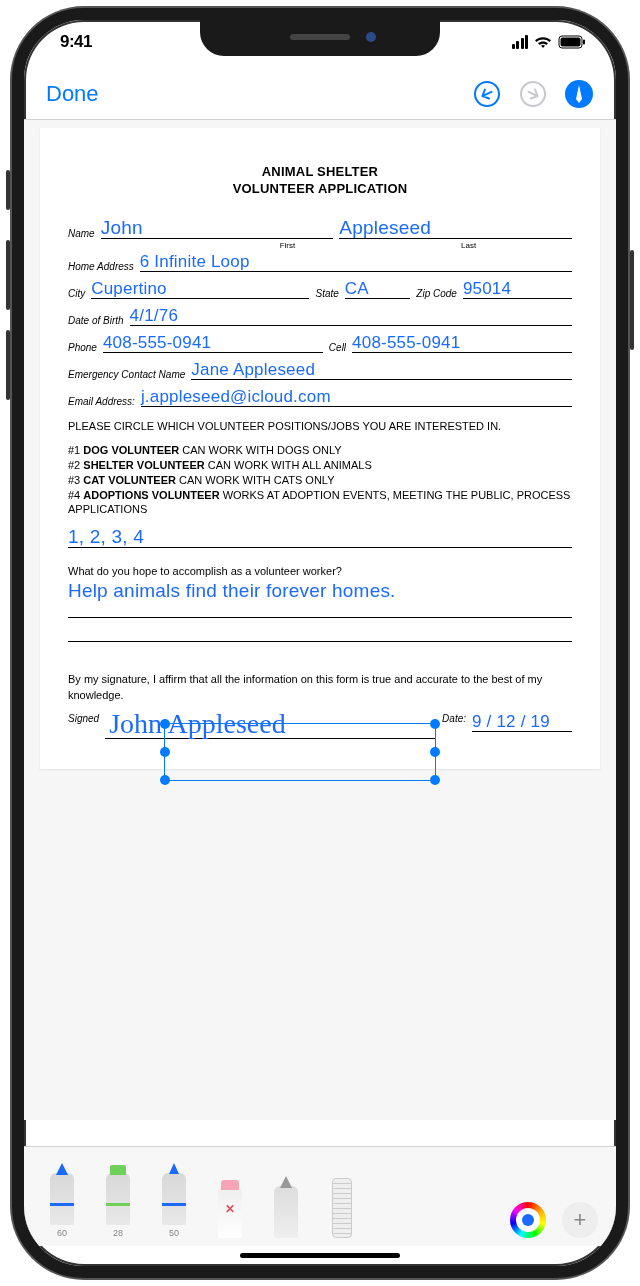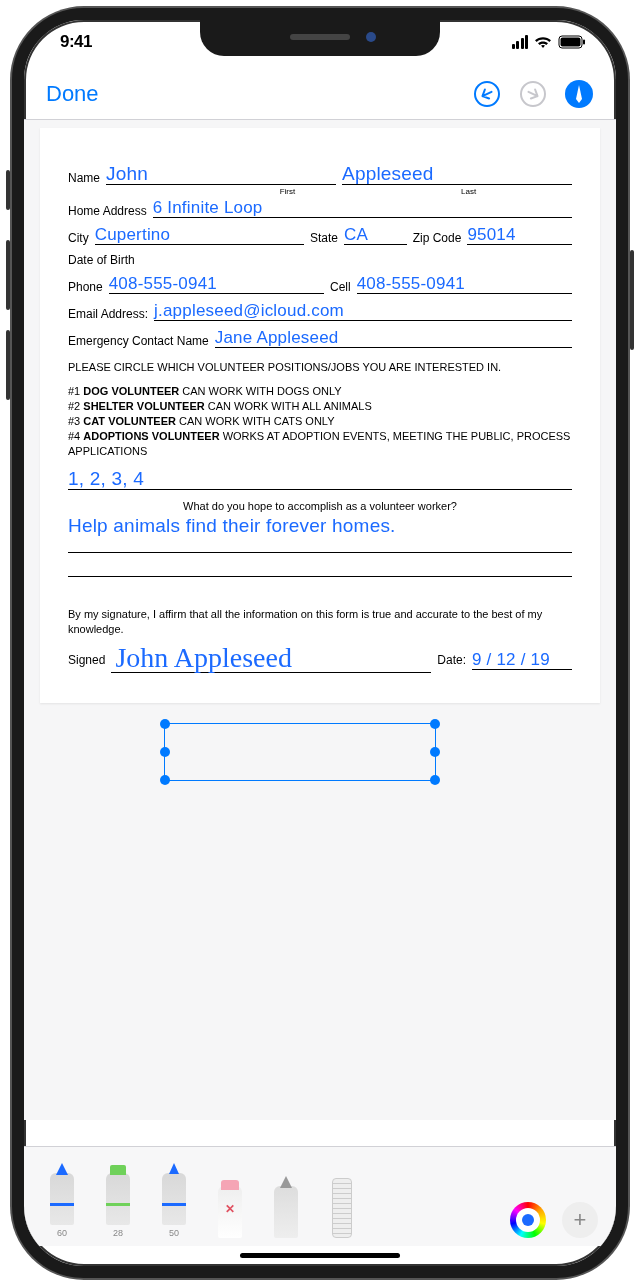--- a/index.html
+++ b/index.html
@@ -124,21 +124,21 @@
     line-height: 1.3;
     margin-bottom: 20px;
   }
   .form-row {
     display: flex;
     align-items: flex-end;
     gap: 6px;
     margin-bottom: 8px;
     font-size: 12px;
   }
-  .form-label { font-size: 12px; white-space: nowrap; }
+  .form-label { font-size: 10px; white-space: nowrap; font-style: italic; }
   .form-field {
     flex: 1;
     border-bottom: 1px solid #000;
     min-width: 40px;
     position: relative;
   }
   .hand {
     color: #1b6aff;
     font-family: "Helvetica Neue", Arial, sans-serif;
     font-size: 17px;
@@ -161,33 +161,33 @@
     font-size: 11px;
     margin: 12px 0 10px 0;
     line-height: 1.3;
   }
   .positions { font-size: 11px; line-height: 1.35; margin-bottom: 10px; }
   .positions b { font-weight: 700; }
   .pos-answer {
     border-bottom: 1px solid #000;
     margin-bottom: 6px;
   }
-  .question { font-size: 11px; margin: 10px 0 4px 0; text-align: center; }
+  .question { font-size: 11px; margin: 17px 0 4px 0; }
   .answer-line {
     border-bottom: 1px solid #000;
     margin-bottom: 10px;
     padding-bottom: 16px;
   }
   .empty-line { height: 14px; border-bottom: 1px solid #000; margin-bottom: 30px; }
 
   .affirm { font-size: 11px; line-height: 1.4; margin-bottom: 10px; }
 
   .sign-row {
     display: flex;
-    align-items: center;
+    align-items: flex-start;
     gap: 6px;
   }
   .sign-field {
     flex: 1;
     border-bottom: 1px solid #000;
     position: relative;
     height: 26px;
   }
   .date-field { width: 100px; border-bottom: 1px solid #000; }
 
@@ -360,20 +360,24 @@
           <svg width="30" height="30" viewBox="0 0 30 30">
               <circle cx="15" cy="15" r="14" fill="#007aff"></circle>
               <path d="M15 6 L12 20 L15 24 L18 20 Z" fill="#fff"></path>
             </svg>
         </div>
       </div>
     </div>
 
     <div class="doc-container">
       <div class="document">
+        <div class="doc-title">
+          <span>ANIMAL SHELTER</span><br>
+          <span>VOLUNTEER APPLICATION</span>
+        </div>
 
         <div class="name-row-wrap">
           <div class="form-row">
             <span class="form-label">Name</span>
             <span class="form-field"><span class="hand hand-lg">John</span></span>
             <span class="form-field"><span class="hand hand-lg">Appleseed</span></span>
           </div>
           <span class="sublabel sub-first">First</span>
           <span class="sublabel sub-last">Last</span>
         </div>
@@ -387,37 +391,38 @@
           <span class="form-label">City</span>
           <span class="form-field" style="flex:2"><span class="hand">Cupertino</span></span>
           <span class="form-label">State</span>
           <span class="form-field" style="flex:0.6"><span class="hand">CA</span></span>
           <span class="form-label">Zip Code</span>
           <span class="form-field" style="flex:1"><span class="hand">95014</span></span>
         </div>
 
         <div class="form-row">
           <span class="form-label">Date of Birth</span>
+          <span class="form-field"><span class="hand">4/1/76</span></span>
         </div>
 
         <div class="form-row">
           <span class="form-label">Phone</span>
           <span class="form-field"><span class="hand">408-555-0941</span></span>
           <span class="form-label">Cell</span>
           <span class="form-field"><span class="hand">408-555-0941</span></span>
         </div>
 
         <div class="form-row">
+          <span class="form-label">Emergency Contact Name</span>
+          <span class="form-field"><span class="hand">Jane Appleseed</span></span>
+        </div>
+
+        <div class="form-row">
           <span class="form-label">Email Address:</span>
           <span class="form-field"><span class="hand">j.appleseed@icloud.com</span></span>
-        </div>
-
-        <div class="form-row">
-          <span class="form-label">Emergency Contact Name</span>
-          <span class="form-field"><span class="hand">Jane Appleseed</span></span>
         </div>
 
 
         <div class="section-text">PLEASE CIRCLE WHICH VOLUNTEER POSITIONS/JOBS YOU ARE INTERESTED IN.</div>
 
         <div class="positions">
           <div><span>#1 </span><b>DOG VOLUNTEER</b><span> CAN WORK WITH DOGS ONLY</span></div>
           <div><span>#2 </span><b>SHELTER VOLUNTEER</b><span> CAN WORK WITH ALL ANIMALS</span></div>
           <div><span>#3 </span><b>CAT VOLUNTEER</b><span> CAN WORK WITH CATS ONLY</span></div>
           <div><span>#4 </span><b>ADOPTIONS VOLUNTEER</b><span> WORKS AT ADOPTION EVENTS, MEETING THE PUBLIC, PROCESS APPLICATIONS</span></div>

